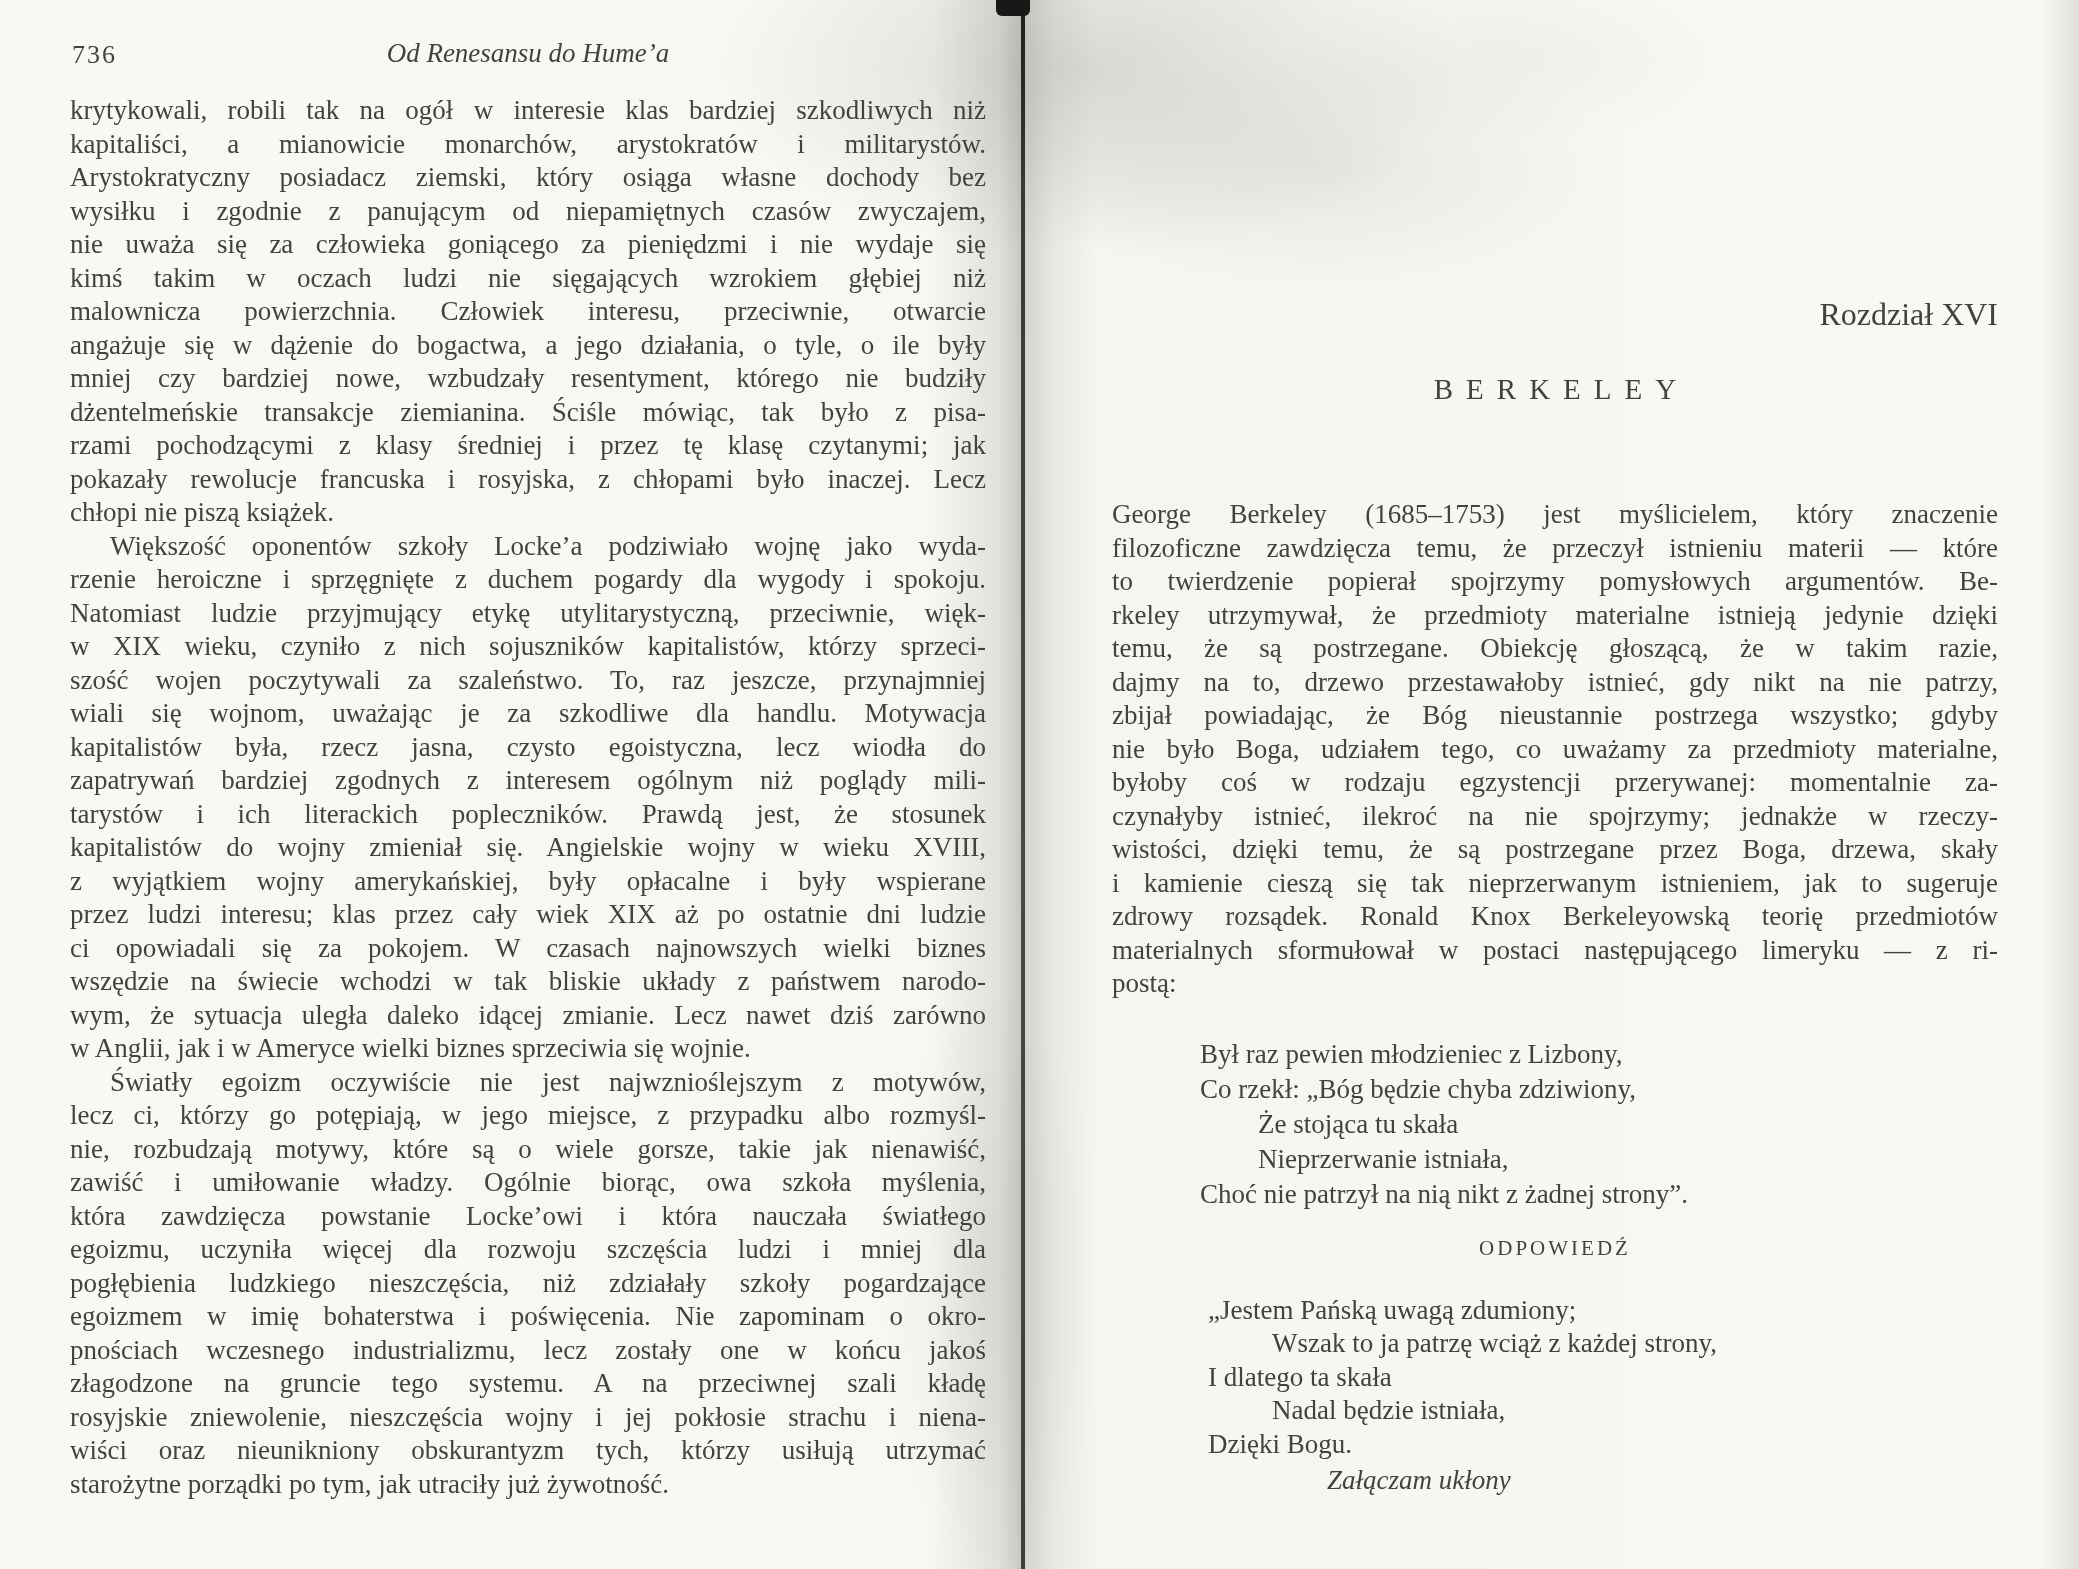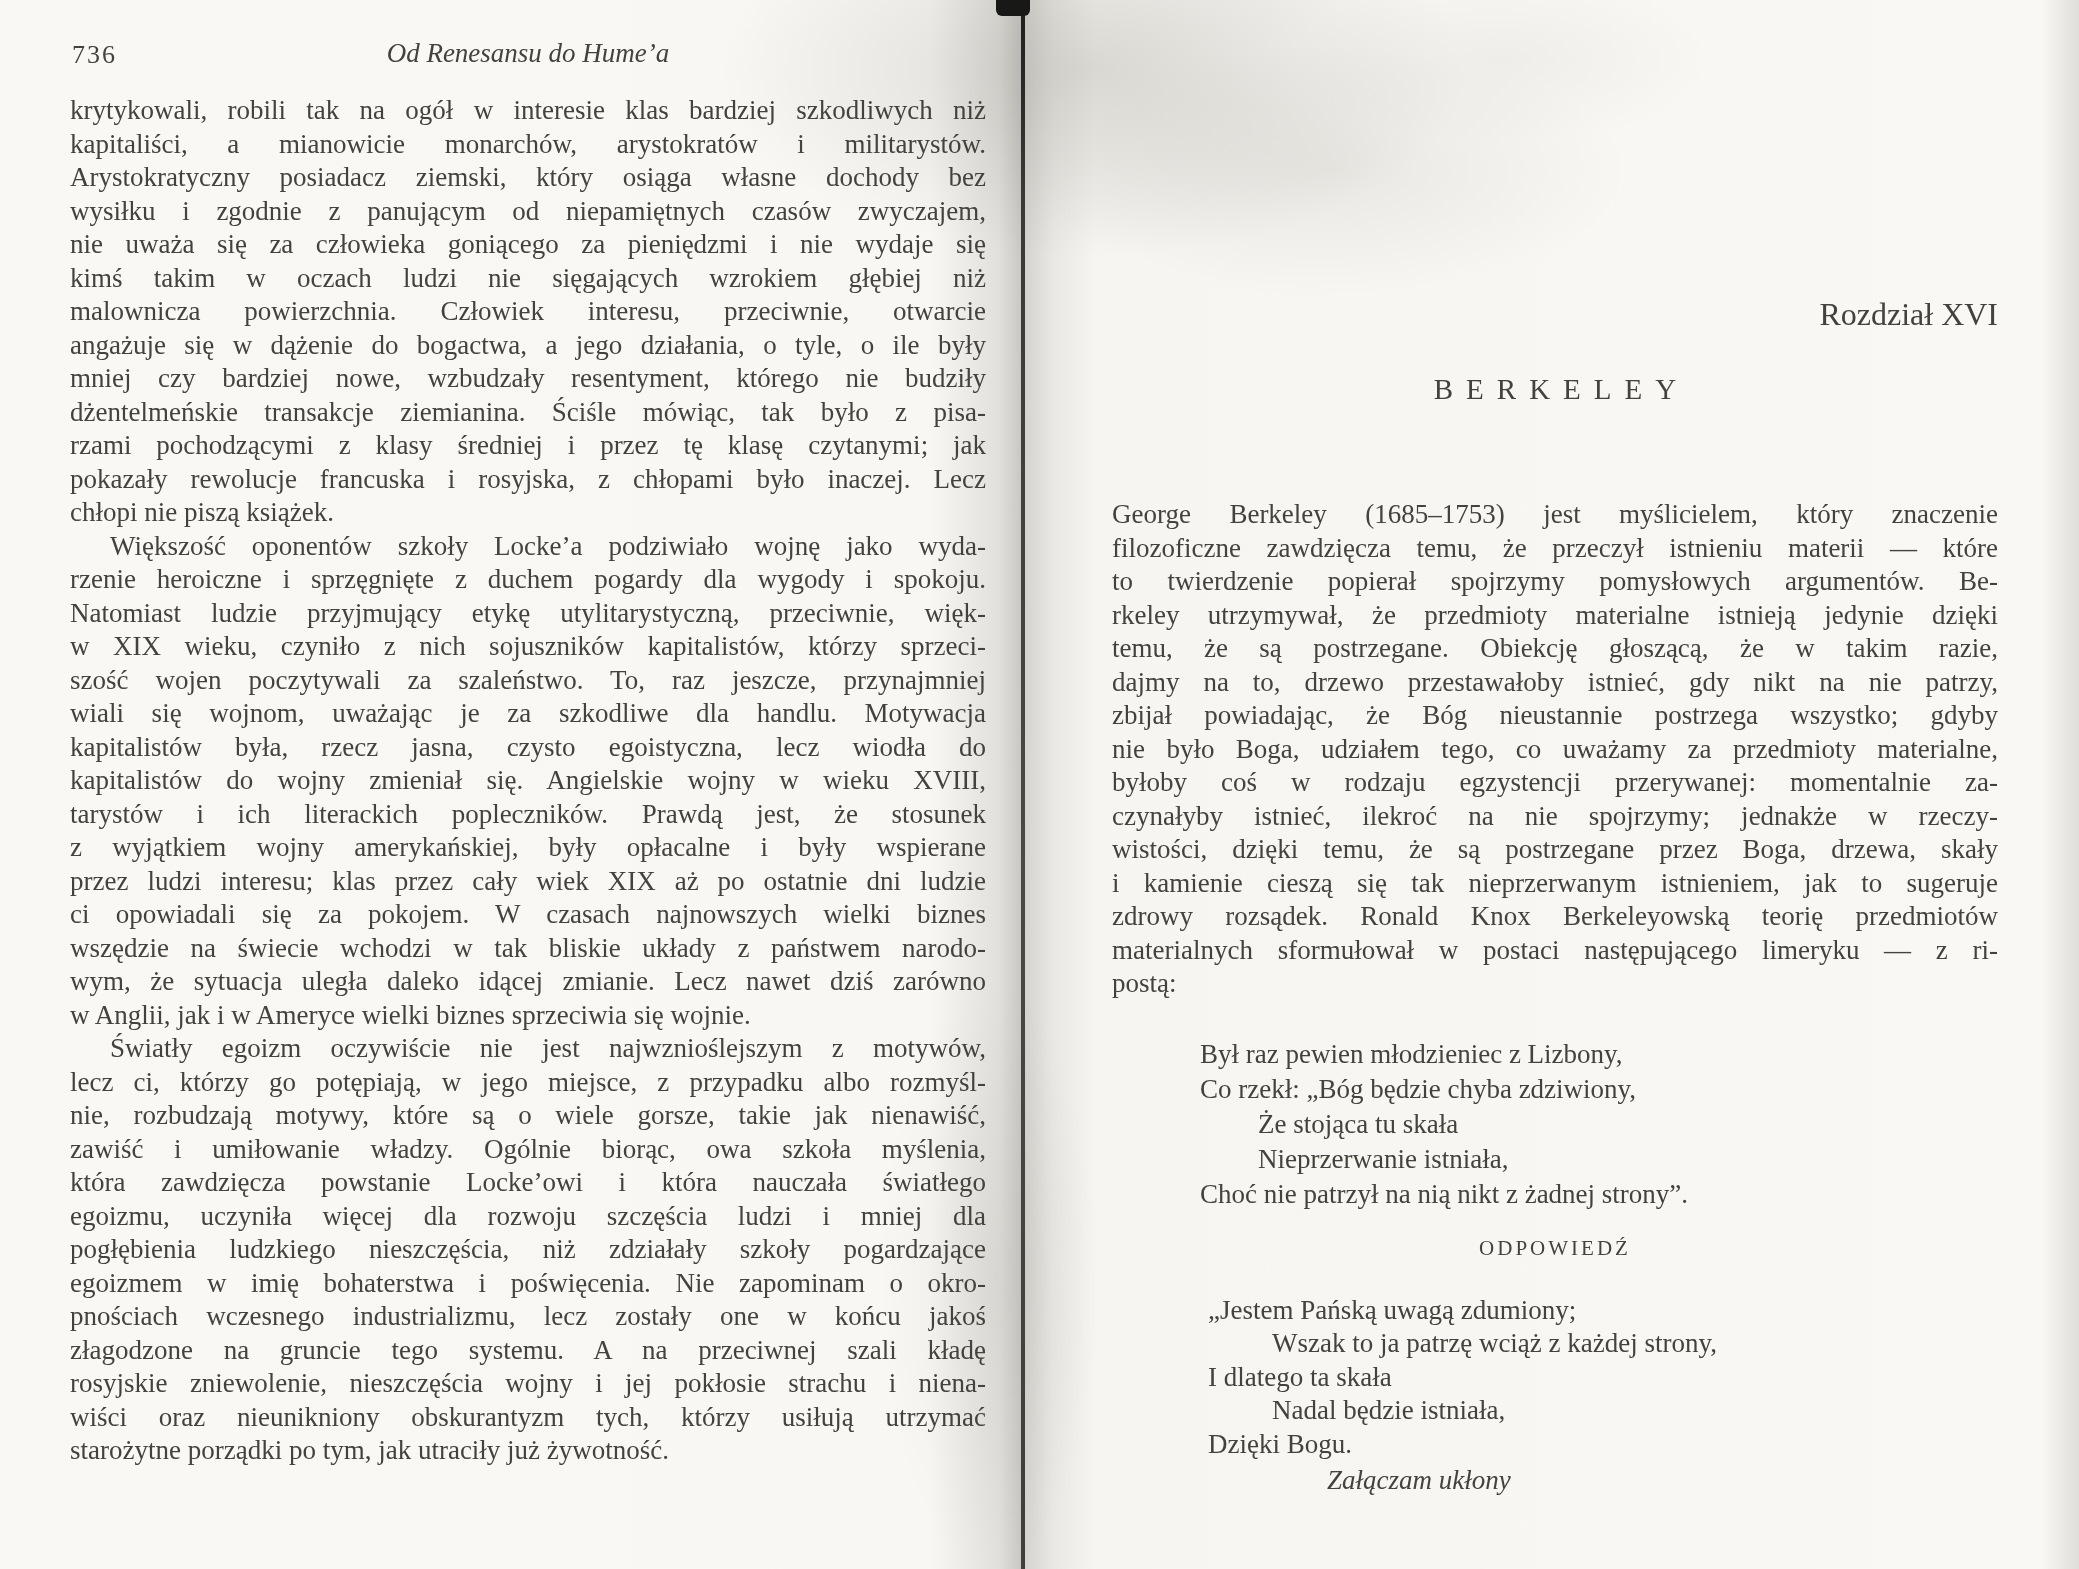--- a/index.html
+++ b/index.html
@@ -90,22 +90,23 @@
           <div class="line last">chłopi nie piszą książek.</div>
         </div>
         <div class="para indent">
           <div class="line">Większość oponentów szkoły Locke’a podziwiało wojnę jako wyda-</div>
           <div class="line">rzenie heroiczne i sprzęgnięte z duchem pogardy dla wygody i spokoju.</div>
           <div class="line">Natomiast ludzie przyjmujący etykę utylitarystyczną, przeciwnie, więk-</div>
           <div class="line">w XIX wieku, czyniło z nich sojuszników kapitalistów, którzy sprzeci-</div>
           <div class="line">szość wojen poczytywali za szaleństwo. To, raz jeszcze, przynajmniej</div>
           <div class="line">wiali się wojnom, uważając je za szkodliwe dla handlu. Motywacja</div>
           <div class="line">kapitalistów była, rzecz jasna, czysto egoistyczna, lecz wiodła do</div>
+          <div class="line">zapatrywań bardziej zgodnych z interesem ogólnym niż poglądy mili-</div>
+          <div class="line">tarystów i ich literackich popleczników. Prawdą jest, że stosunek</div>
           <div class="line">kapitalistów do wojny zmieniał się. Angielskie wojny w wieku XVIII,</div>
-          <div class="line">tarystów i ich literackich popleczników. Prawdą jest, że stosunek</div>
           <div class="line">z wyjątkiem wojny amerykańskiej, były opłacalne i były wspierane</div>
           <div class="line">przez ludzi interesu; klas przez cały wiek XIX aż po ostatnie dni ludzie</div>
           <div class="line">ci opowiadali się za pokojem. W czasach najnowszych wielki biznes</div>
           <div class="line">wszędzie na świecie wchodzi w tak bliskie układy z państwem narodo-</div>
           <div class="line">wym, że sytuacja uległa daleko idącej zmianie. Lecz nawet dziś zarówno</div>
           <div class="line last">w Anglii, jak i w Ameryce wielki biznes sprzeciwia się wojnie.</div>
         </div>
         <div class="para indent">
           <div class="line">Światły egoizm oczywiście nie jest najwznioślejszym z motywów,</div>
           <div class="line">lecz ci, którzy go potępiają, w jego miejsce, z przypadku albo rozmyśl-</div>

